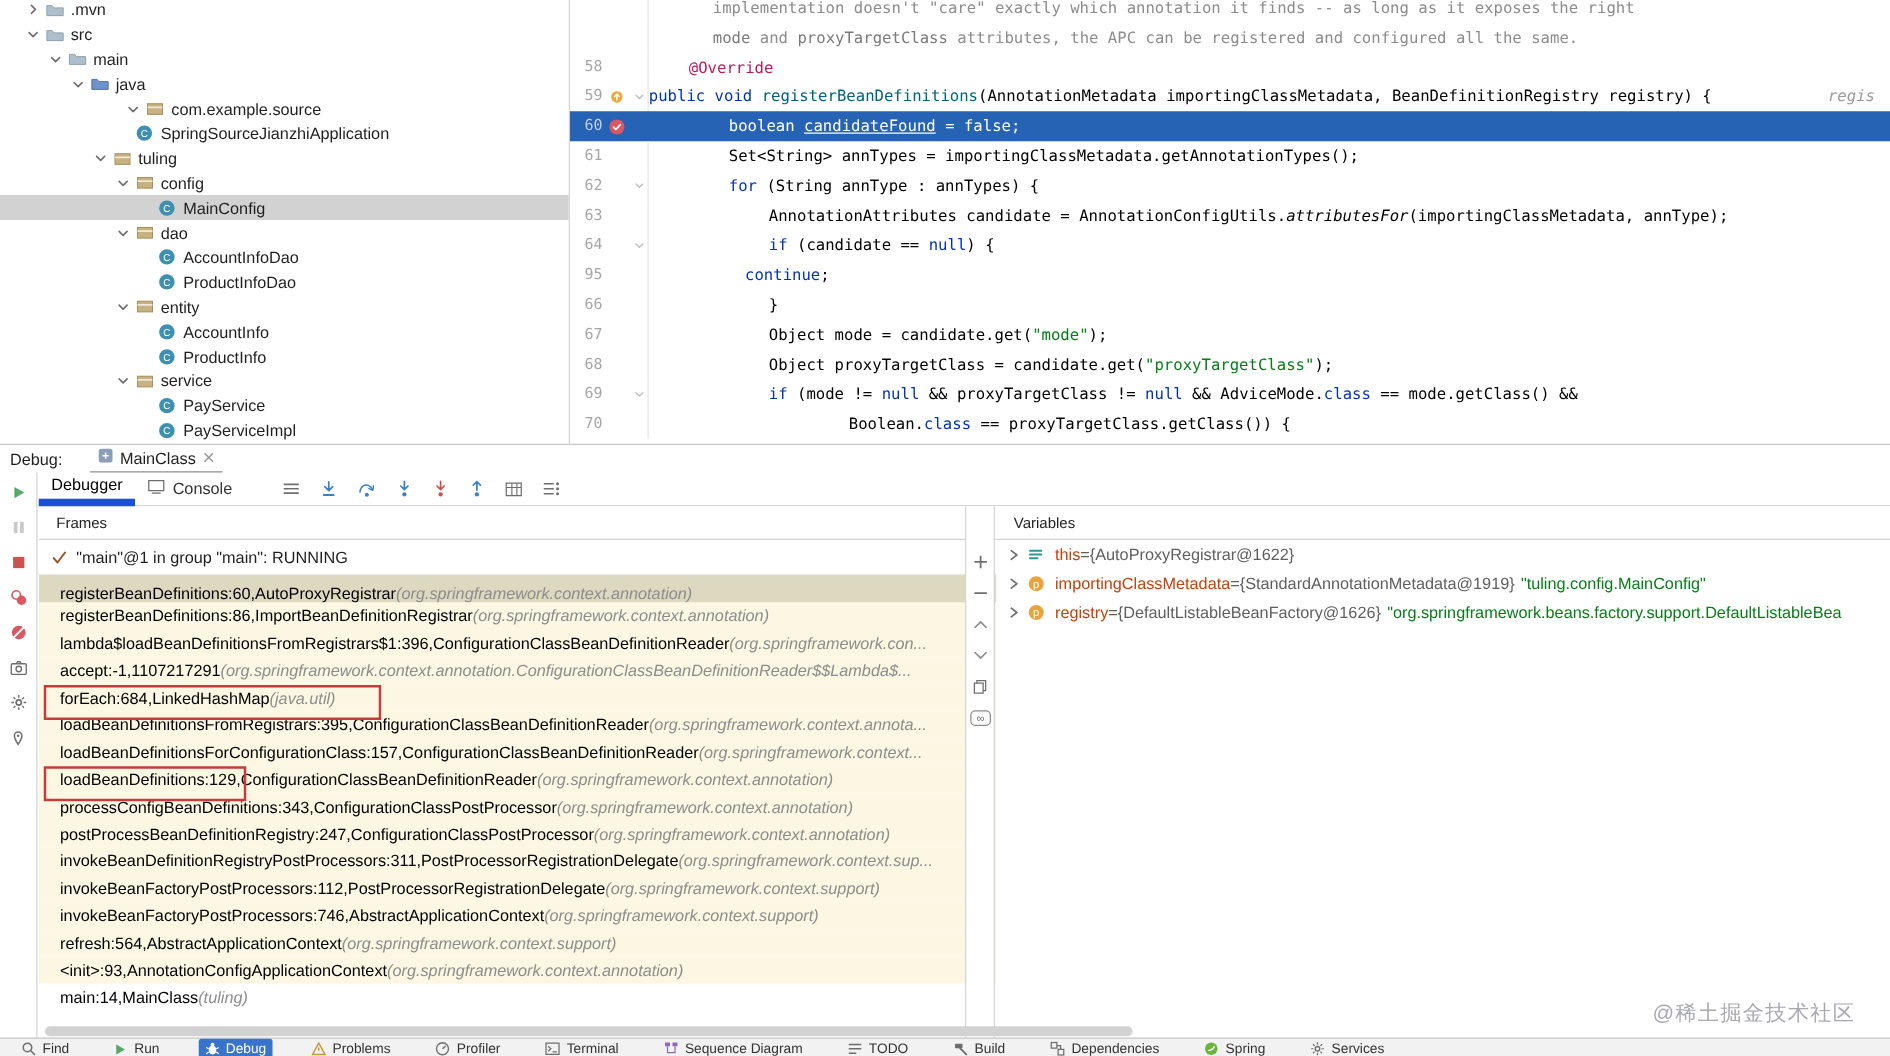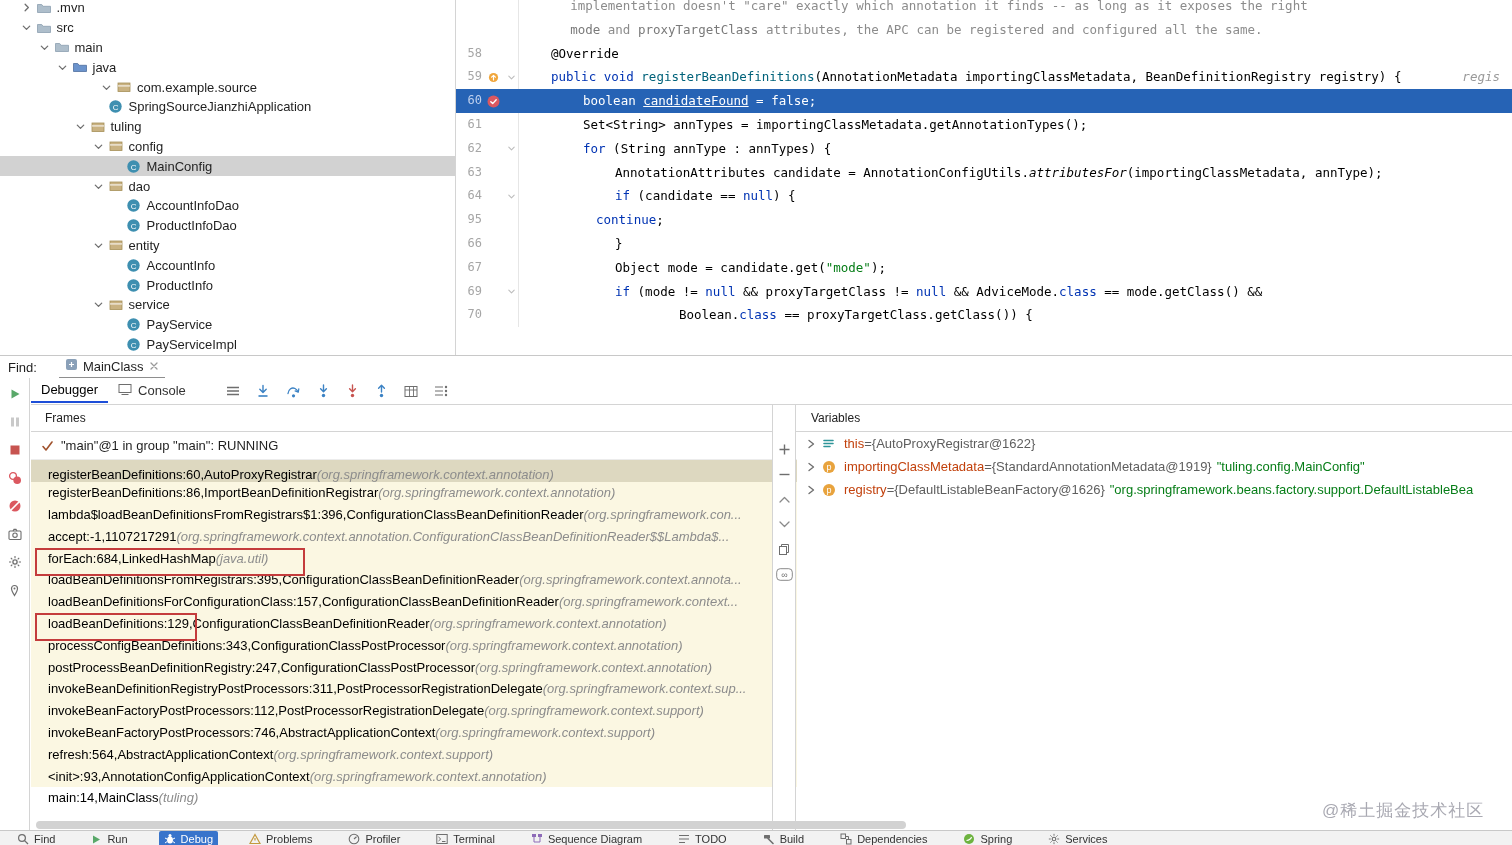--- a/index.html
+++ b/index.html
@@ -28,36 +28,36 @@
   .codetxt{flex:1;overflow:hidden;border-left:1px solid #e6e6e6;}
   .code-line.exec{background:#2663b5;justify-content:center;}
   .code-line.exec .ln{color:#bfd0ee;}
   .code-line.exec .codetxt{border-left-color:transparent;}
   .code-line.exec .codetxt span{color:#fff !important;}
   .tail{position:absolute;right:12px;top:0;color:#999;font-style:italic;}
   .seg-sk{color:#0033b3;}
   .seg-ss{color:#067d17;}
   .seg-sc{color:#8c8c8c;}
   .seg-scc{color:#7a7a7a;}
-  .seg-sa{color:#000000;text-align:right;}
+  .seg-sa{color:#be185d;text-align:right;}
   .seg-sm{color:#00627a;}
   .seg-si{font-style:italic;color:#000;}
   .seg-sp{color:#000;}
   .seg-su{text-decoration:underline;}
 
   
   #debug-tabs{position:absolute;left:0;top:355px;width:1512px;height:23px;border-top:1px solid #c8c8c8;
               background:#fff;display:flex;align-items:center;font-size:13px;}
   #debug-label{margin-left:8px;}
   #main-tab{display:flex;align-items:center;gap:5px;margin-left:22px;padding:2px 6px 3px 6px;
             border-bottom:2px solid #8e8e8e;}
   #debug-toolbar{position:absolute;left:31px;top:378px;width:1481px;height:26px;border-bottom:1px solid #d4d4d4;
                  background:#fff;display:flex;align-items:center;font-size:13px;}
   .dbg-tab{padding:3px 10px 4px 10px;display:flex;align-items:center;gap:6px;color:#333;}
-  .dbg-tab.sel{border-bottom:2px solid #1d4ed8;color:#000;}
+  .dbg-tab.sel{border-bottom:7px solid #1d4ed8;color:#000;}
   #toolbar-icons{display:flex;align-items:center;gap:16px;margin-left:30px;}
   .icon-btn{display:flex;align-items:center;justify-content:center;}
 
   #rail{position:absolute;left:0;top:378px;width:30px;height:452px;border-right:1px solid #d4d4d4;
         background:#fff;display:flex;flex-direction:column;align-items:center;padding-top:2px;box-sizing:border-box;}
   .rail-btn{height:28px;width:30px;display:flex;align-items:center;justify-content:center;}
 
   #frames-panel{position:absolute;left:31px;top:405px;width:864px;height:425px;background:#fff;overflow:hidden;}
   .panel-header{height:26px;line-height:26px;border-bottom:1px solid #d4d4d4;padding-left:14px;font-size:12px;color:#222;}
   #thread-row{height:27px;border-bottom:1px solid #ececec;display:flex;align-items:center;font-size:13px;}
@@ -327,45 +327,46 @@
   <div id="editor-panel">
     <div id="code-lines">
         <div class="code-line"><span class="ln"></span><span class="gic"></span><span class="fld"></span><span class="codetxt" style="padding-left: 51.2px;"><span class="seg-sc">implementation doesn't "care" exactly which annotation it finds -- as long as it exposes the right</span></span></div>
         <div class="code-line"><span class="ln"></span><span class="gic"></span><span class="fld"></span><span class="codetxt" style="padding-left: 51.2px;"><span class="seg-scc">mode</span><span class="seg-sc"> and </span><span class="seg-scc">proxyTargetClass</span><span class="seg-sc"> attributes, the APC can be registered and configured all the same.</span></span></div>
         <div class="code-line"><span class="ln">58</span><span class="gic"></span><span class="fld"></span><span class="codetxt" style="padding-left: 32px;"><span class="seg-sa">@Override</span></span></div>
         <div class="code-line"><span class="ln">59</span><span class="gic"><svg width="11" height="11" viewBox="0 0 11 11">
               <circle cx="5.5" cy="5.5" r="4.6" fill="#f0a63c"></circle>
               <path d="M5.5 8V3.4M3.6 5.2l1.9-1.9 1.9 1.9" stroke-linecap="round" stroke-linejoin="round" fill="none" stroke="#fff" stroke-width="1.2"></path>
             </svg></span><span class="fld"><svg width="9" height="9" viewBox="0 0 10 10">
               <path d="M2 3.5L5 6.5 8 3.5" stroke-linecap="round" stroke-linejoin="round" fill="none" stroke="#bdbdbd" stroke-width="1.2"></path>
-            </svg></span><span class="codetxt" style="padding-left: 32px;"><span class="seg-sk">public </span><span class="seg-sk">void </span><span class="seg-sm">registerBeanDefinitions</span><span class="seg-sp">(AnnotationMetadata importingClassMetadata, BeanDefinitionRegistry registry) {</span></span><span class="tail">regis</span></div>
+            </svg></span><span class="codetxt" style=""><span class="seg-sk">public </span><span class="seg-sk">void </span><span class="seg-sm">registerBeanDefinitions</span><span class="seg-sp">(AnnotationMetadata importingClassMetadata, BeanDefinitionRegistry registry) {</span></span><span class="tail">regis</span></div>
         <div class="code-line exec"><span class="ln">60</span><span class="gic"><svg width="13" height="13" viewBox="0 0 13 13">
               <circle cx="6.5" cy="6.5" r="6" fill="#db5860"></circle>
               <path d="M3.8 6.7l1.9 1.9 3.5-3.8" stroke-linecap="round" stroke-linejoin="round" fill="none" stroke="#fff" stroke-width="1.4"></path>
             </svg></span><span class="fld"></span><span class="codetxt" style="padding-left: 64px;"><span class="seg-sp">boolean </span><span class="seg-su">candidateFound</span><span class="seg-sp"> = </span><span class="seg-sk">false</span><span class="seg-sp">;</span></span></div>
         <div class="code-line"><span class="ln">61</span><span class="gic"></span><span class="fld"></span><span class="codetxt" style="padding-left: 64px;"><span class="seg-sp">Set&lt;String&gt; annTypes = importingClassMetadata.getAnnotationTypes();</span></span></div>
         <div class="code-line"><span class="ln">62</span><span class="gic"></span><span class="fld"><svg width="9" height="9" viewBox="0 0 10 10">
               <path d="M2 3.5L5 6.5 8 3.5" stroke-linecap="round" stroke-linejoin="round" fill="none" stroke="#bdbdbd" stroke-width="1.2"></path>
             </svg></span><span class="codetxt" style="padding-left: 64px;"><span class="seg-sk">for</span><span class="seg-sp"> (String annType : annTypes) {</span></span></div>
         <div class="code-line"><span class="ln">63</span><span class="gic"></span><span class="fld"></span><span class="codetxt" style="padding-left: 96px;"><span class="seg-sp">AnnotationAttributes candidate = AnnotationConfigUtils.</span><span class="seg-si">attributesFor</span><span class="seg-sp">(importingClassMetadata, annType);</span></span></div>
         <div class="code-line"><span class="ln">64</span><span class="gic"></span><span class="fld"><svg width="9" height="9" viewBox="0 0 10 10">
               <path d="M2 3.5L5 6.5 8 3.5" stroke-linecap="round" stroke-linejoin="round" fill="none" stroke="#bdbdbd" stroke-width="1.2"></path>
             </svg></span><span class="codetxt" style="padding-left: 96px;"><span class="seg-sk">if</span><span class="seg-sp"> (candidate == </span><span class="seg-sk">null</span><span class="seg-sp">) {</span></span></div>
         <div class="code-line"><span class="ln">95</span><span class="gic"></span><span class="fld"></span><span class="codetxt" style="padding-left: 77px;"><span class="seg-sk">continue</span><span class="seg-sp">;</span></span></div>
         <div class="code-line"><span class="ln">66</span><span class="gic"></span><span class="fld"></span><span class="codetxt" style="padding-left: 96px;"><span class="seg-sp">}</span></span></div>
         <div class="code-line"><span class="ln">67</span><span class="gic"></span><span class="fld"></span><span class="codetxt" style="padding-left: 96px;"><span class="seg-sp">Object mode = candidate.get(</span><span class="seg-ss">"mode"</span><span class="seg-sp">);</span></span></div>
+        <div class="code-line"><span class="ln">68</span><span class="gic"></span><span class="fld"></span><span class="codetxt" style="padding-left: 96px;"><span class="seg-sp">Object proxyTargetClass = candidate.get(</span><span class="seg-ss">"proxyTargetClass"</span><span class="seg-sp">);</span></span></div>
         <div class="code-line"><span class="ln">69</span><span class="gic"></span><span class="fld"><svg width="9" height="9" viewBox="0 0 10 10">
               <path d="M2 3.5L5 6.5 8 3.5" stroke-linecap="round" stroke-linejoin="round" fill="none" stroke="#bdbdbd" stroke-width="1.2"></path>
             </svg></span><span class="codetxt" style="padding-left: 96px;"><span class="seg-sk">if</span><span class="seg-sp"> (mode != </span><span class="seg-sk">null</span><span class="seg-sp"> &amp;&amp; proxyTargetClass != </span><span class="seg-sk">null</span><span class="seg-sp"> &amp;&amp; AdviceMode.</span><span class="seg-sk">class</span><span class="seg-sp"> == mode.getClass() &amp;&amp;</span></span></div>
         <div class="code-line"><span class="ln">70</span><span class="gic"></span><span class="fld"></span><span class="codetxt" style="padding-left: 160px;"><span class="seg-sp">Boolean.</span><span class="seg-sk">class</span><span class="seg-sp"> == proxyTargetClass.getClass()) {</span></span></div>
       </div>
   </div>
 
   <div id="debug-tabs">
-    <span id="debug-label">Find:</span>
+    <span id="debug-label">Debug:</span>
     <div id="main-tab">
       <span id="main-tab-icon"><svg width="13" height="13" viewBox="0 0 13 13">
             <rect x="1" y="1" width="11" height="11" rx="2" fill="#8aa0b8"></rect>
             <path d="M4 6.5h5M6.5 4v5" stroke="#fff" stroke-width="1.2"></path>
           </svg></span>
       <span>MainClass</span>
       <span id="main-tab-close"><svg width="10" height="10" viewBox="0 0 10 10">
             <path d="M2 2l6 6M8 2l-6 6" stroke="#9a9a9a" stroke-width="1.3" stroke-linecap="round"></path>
           </svg></span>
     </div>

